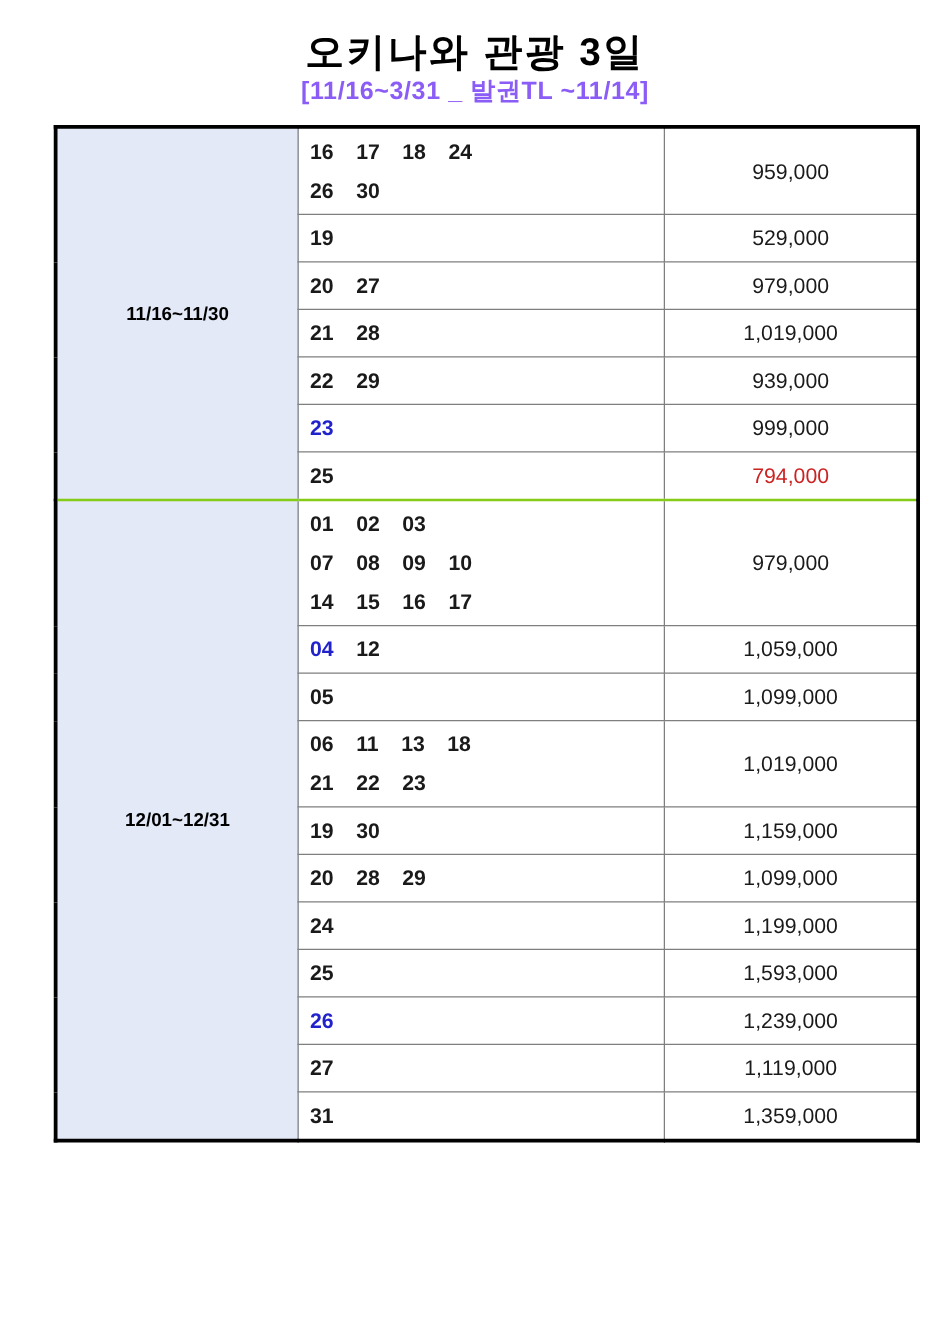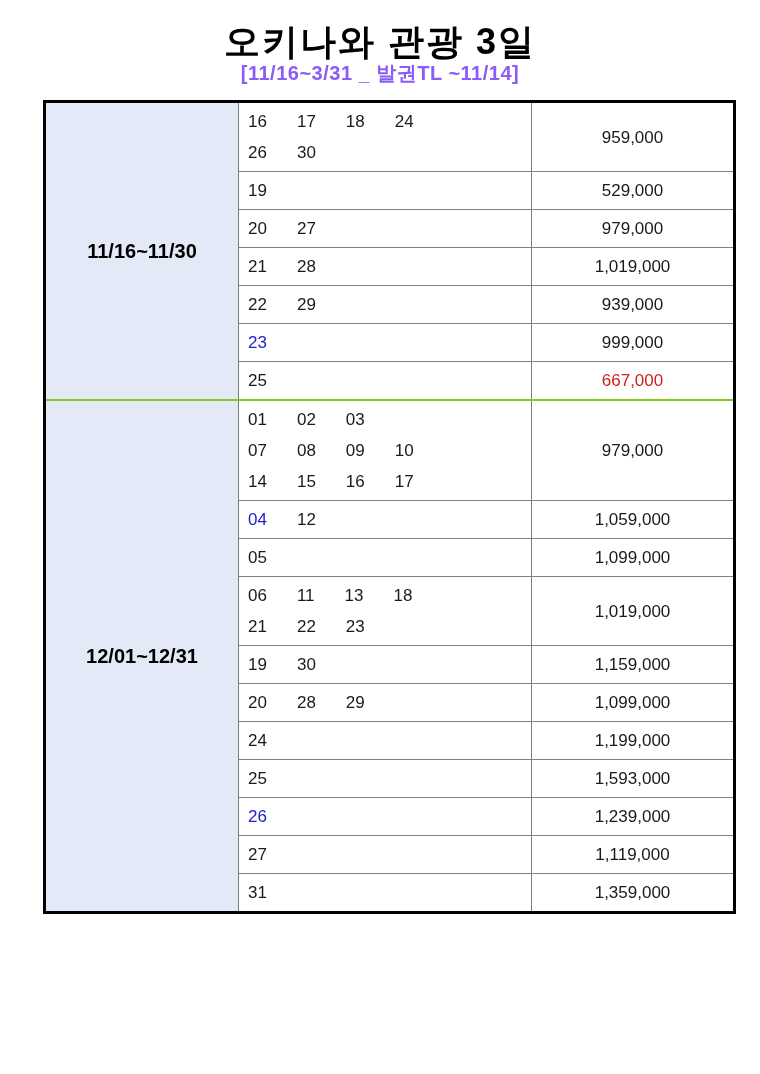--- a/index.html
+++ b/index.html
@@ -6,21 +6,21 @@
   html, body {
     width: 760px;
     background: #ffffff;
     font-family: "Liberation Sans", "DejaVu Sans", sans-serif;
   }
   body { height: 1074px; overflow: hidden; }
 
   .page-title {
     margin-top: 24px;
     text-align: center;
-    font-size: 36px;
+    font-size: 31px;
     font-weight: 700;
     color: #000000;
     letter-spacing: 2px;
     line-height: 36px;
   }
   .page-subtitle {
     text-align: center;
     font-size: 20px;
     font-weight: 700;
     line-height: 26px;
@@ -37,30 +37,31 @@
   td {
     border: 1px solid #7f7f7f;
     font-size: 17px;
     color: #1a1a1a;
     vertical-align: middle;
   }
   tr.section-start td { border-top: 2px solid #84cc16; }
 
   td.period-cell {
     font-weight: 700;
-    font-size: 20px;
+    font-size: 15px;
     text-align: center;
     color: #000000;
   }
   td.dates-cell { padding: 3px 0 3px 9px; }
   .date-line {
     display: flex;
-    gap: 30px;
+    gap: 18px;
     line-height: 31px;
     white-space: nowrap;
+    font-weight: bold;
   }
   td.price-cell {
     text-align: center;
     line-height: 31px;
     padding: 3px 0;
   }
 </style>
 </head>
 <body>
 
@@ -132,21 +133,21 @@
           </div>
         </td>
         <td class="price-cell">999,000</td>
       </tr>
       <tr>
         <td class="dates-cell">
           <div class="date-line">
             <span>25</span>
           </div>
         </td>
-        <td class="price-cell" style="color: rgb(204, 34, 34);">667,000</td>
+        <td class="price-cell" style="color: rgb(204, 34, 34);">794,000</td>
       </tr>
       <tr class="section-start">
         <td class="period-cell" rowspan="11" style="background: rgb(227, 233, 246); margin-top: 27px;">12/01~12/31</td>
         <td class="dates-cell">
           <div class="date-line">
             <span>01</span>
             <span>02</span>
             <span>03</span>
           </div>
           <div class="date-line">

